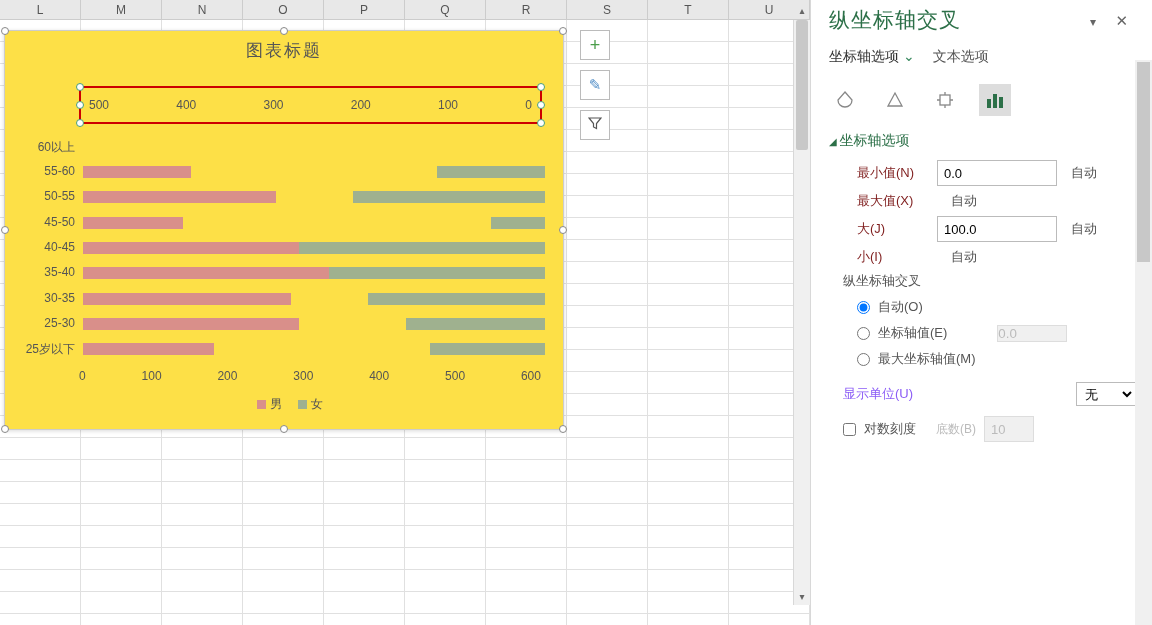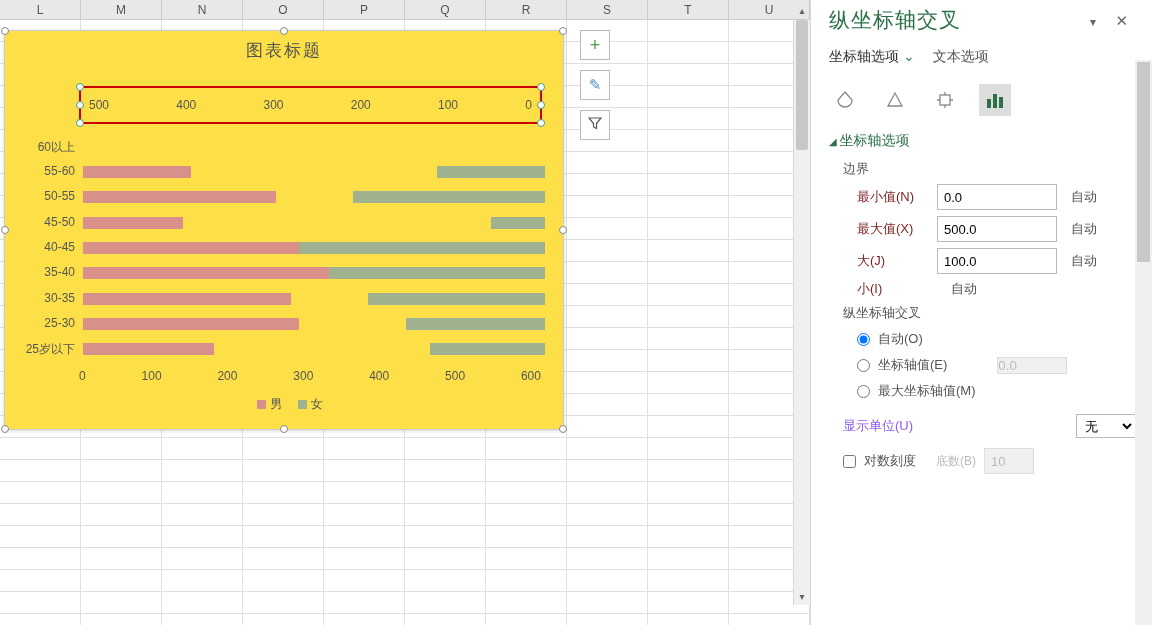--- a/index.html
+++ b/index.html
@@ -565,29 +565,27 @@
             <svg width="22" height="22" viewBox="0 0 22 22">
               <rect x="3" y="10" width="4" height="9" fill="#2c7048"></rect>
               <rect x="9" y="5" width="4" height="14" fill="#2c7048"></rect>
               <rect x="15" y="8" width="4" height="11" fill="#2c7048"></rect>
             </svg>
           </div>
    </div>
 
    <div class="p-section-h">坐标轴选项</div>
    <div class="p-group">
-    <div class="p-lbl">边界</div>
     <div class="p-row">
      <span class="p-row-l">最小值(N)</span>
      <input type="text" value="0.0" style="">
      <span class="auto">自动</span>
     </div>
     <div class="p-row">
      <span class="p-row-l">最大值(X)</span>
-     <input type="text" value="500.0" style="">
      <span class="auto">自动</span>
     </div>
     <div class="p-row">
      <span class="p-row-l">大(J)</span>
      <input type="text" value="100.0" style="">
      <span class="auto">自动</span>
     </div>
     <div class="p-row">
      <span class="p-row-l">小(I)</span>
      <span class="auto">自动</span>

